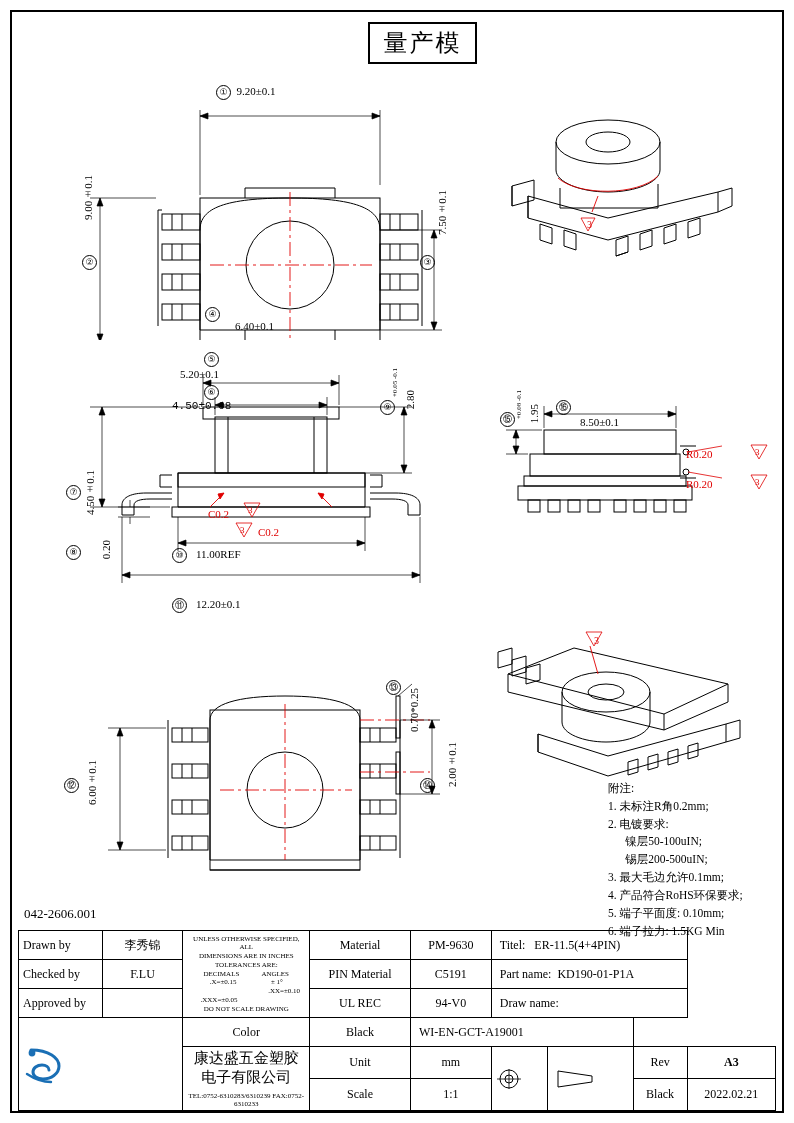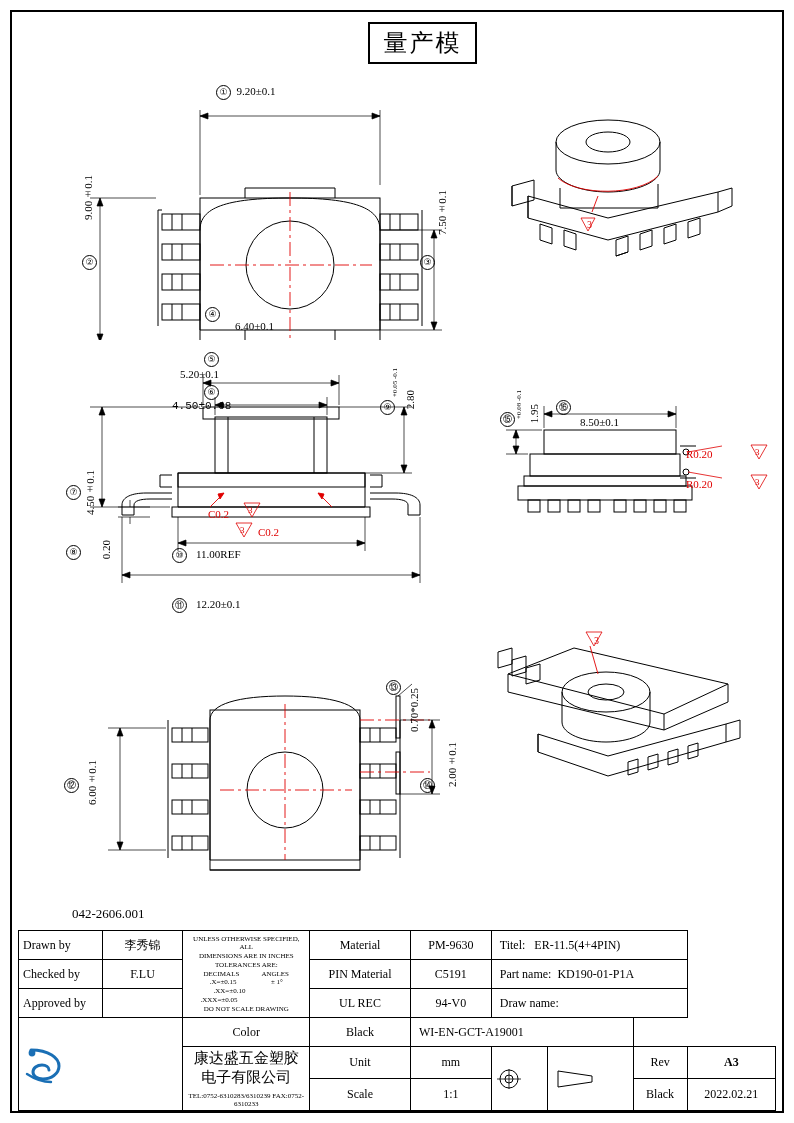--- a/index.html
+++ b/index.html
@@ -11,21 +11,21 @@
   .tiny{font-size:7px;}
   .red{color:#e00000;}
   .title-box{position:absolute;left:368px;top:22px;width:105px;height:38px;border:2px solid #000;display:flex;align-items:center;justify-content:center;}
   .title-box span{font-size:24px;letter-spacing:2px;font-family:"DejaVu Sans",sans-serif;}
   svg{display:block;}
   
   .tb{position:absolute;left:18px;top:930px;width:758px;border-collapse:collapse;font-size:12px;}
   .tb td{border:1px solid #000;padding:2px 4px;height:24px;vertical-align:middle;text-align:center;}
   .tb .lbl{text-align:left;}
   .logo-cell{vertical-align:middle;}
-  .partno{position:absolute;left:24px;top:906px;font-size:13px;margin-left:48px;}
+  .partno{position:absolute;left:24px;top:906px;font-size:13px;}
   .notes{position:absolute;left:608px;top:780px;font-size:11.5px;line-height:1.55;}
   .notes div{white-space:pre;}
   .vert{writing-mode:vertical-rl;transform:rotate(180deg);}
   .cnum{display:inline-block;border:1px solid #000;border-radius:50%;width:13px;height:13px;line-height:13px;text-align:center;font-size:9px;}
 </style>
 </head>
 <body>
 
 <div id="sheet">
   <div class="frame"></div>
@@ -436,20 +436,31 @@
 
       <path d="M248,94 L262,90 L262,108 L248,112"></path>
     </g>
     <g stroke="#e00000" stroke-width="0.9" fill="none">
       <path d="M120,44 L112,16"></path>
     </g>
     <text x="116" y="14" font-size="10" fill="#e00000" font-family="Liberation Serif, serif">3</text>
     <path d="M108,2 l16,0 l-8,14 z" fill="none" stroke="#e00000" stroke-width="0.8"></path>
   </svg>
 
+  <div class="notes">
+    <div>附注:</div>
+    <div>1. 未标注R角0.2mm;</div>
+    <div>2. 电镀要求:</div>
+    <div>      镍层50-100uIN;</div>
+    <div>      锡层200-500uIN;</div>
+    <div>3. 最大毛边允许0.1mm;</div>
+    <div>4. 产品符合RoHS环保要求;</div>
+    <div>5. 端子平面度: 0.10mm;</div>
+    <div>6. 端子拉力: 1.5KG Min</div>
+  </div>
 
   <div class="partno">042-2606.001</div>
 
   <table class="tb">
     <tbody>
         <tr>
       <td class="lbl" style="width:88px;">Drawn by</td>
       <td style="width:96px;">李秀锦</td>
       <td rowspan="3" style="width:130px;padding:1px 9px;">
         <div class="tiny" style="text-align:center;line-height:1.25;">
@@ -457,21 +468,21 @@
           <div>DIMENSIONS ARE IN INCHES</div>
           <div>TOLERANCES ARE:</div>
           <div style="display:flex;justify-content:space-around;">
             <span>DECIMALS</span>
             <span>ANGLES</span>
           </div>
           <div style="display:flex;justify-content:space-around;">
             <span>.X=±0.15</span>
             <span>± 1°</span>
           </div>
-          <div style="text-align:left;padding-left:8px;margin-left:13px;">.XX=±0.10</div>
+          <div style="text-align:right;padding-left:8px;">.XX=±0.10</div>
           <div style="text-align:left;padding-left:8px;">.XXX=±0.05</div>
           <div>DO NOT SCALE DRAWING</div>
         </div>
       </td>
       <td style="width:118px;">Material</td>
       <td style="width:92px;">PM-9630</td>
       <td colspan="3" style="text-align:left;padding-left:8px;">
         <span>Titel:</span>
         &nbsp;&nbsp;<span>ER-11.5(4+4PIN)</span>
       </td>

